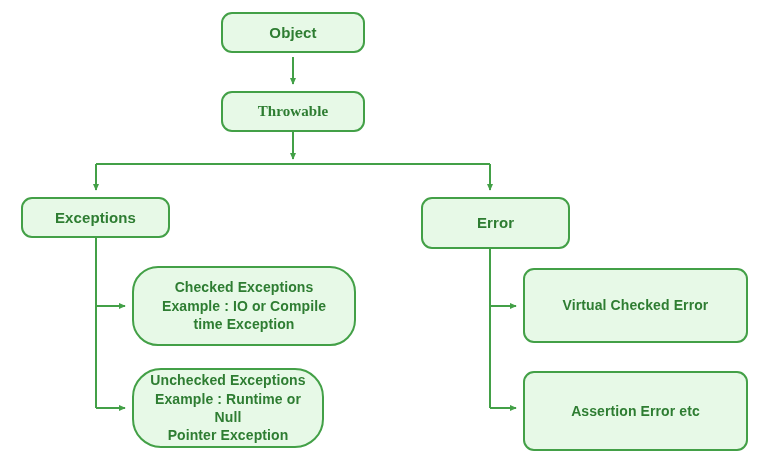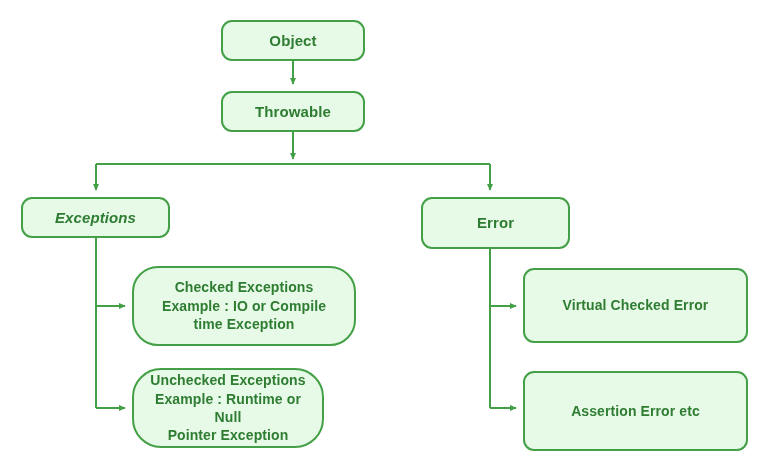--- a/index.html
+++ b/index.html
@@ -42,23 +42,23 @@
   }
   .node-label {
     display: block;
     white-space: pre-line;
     padding: 0 6px;
   }
   .node-lvl1 { font-size: 15px; }
   .node-lvl2 { font-size: 15px; }
   .node-lvl3 { font-size: 14px; }
 
-  #node-object    { left: 221px; top: 20px;  width: 144px; height: 41px; }
-  #node-throwable { left: 221px; top: 91px;  width: 144px; height: 41px; }
-  #node-exceptions{ left: 21px;  top: 197px; width: 149px; height: 41px; font-style: italic; }
+  #node-object    { left: 221px; top: 12px;  width: 144px; height: 41px; }
+  #node-throwable { left: 221px; top: 91px;  width: 144px; height: 41px; font-family: Liberation Serif, serif; }
+  #node-exceptions{ left: 21px;  top: 197px; width: 149px; height: 41px; }
   #node-error     { left: 421px; top: 197px; width: 149px; height: 52px; }
   #node-checked   { left: 132px; top: 266px; width: 224px; height: 80px; border-radius: 26px; }
   #node-unchecked { left: 132px; top: 368px; width: 192px; height: 80px; border-radius: 29px; }
   #node-vm-error  { left: 523px; top: 268px; width: 225px; height: 75px; }
   #node-assertion { left: 523px; top: 371px; width: 225px; height: 80px; text-align: right; }
 </style>
 </head>
 <body>
 
 <div id="diagram-canvas">

